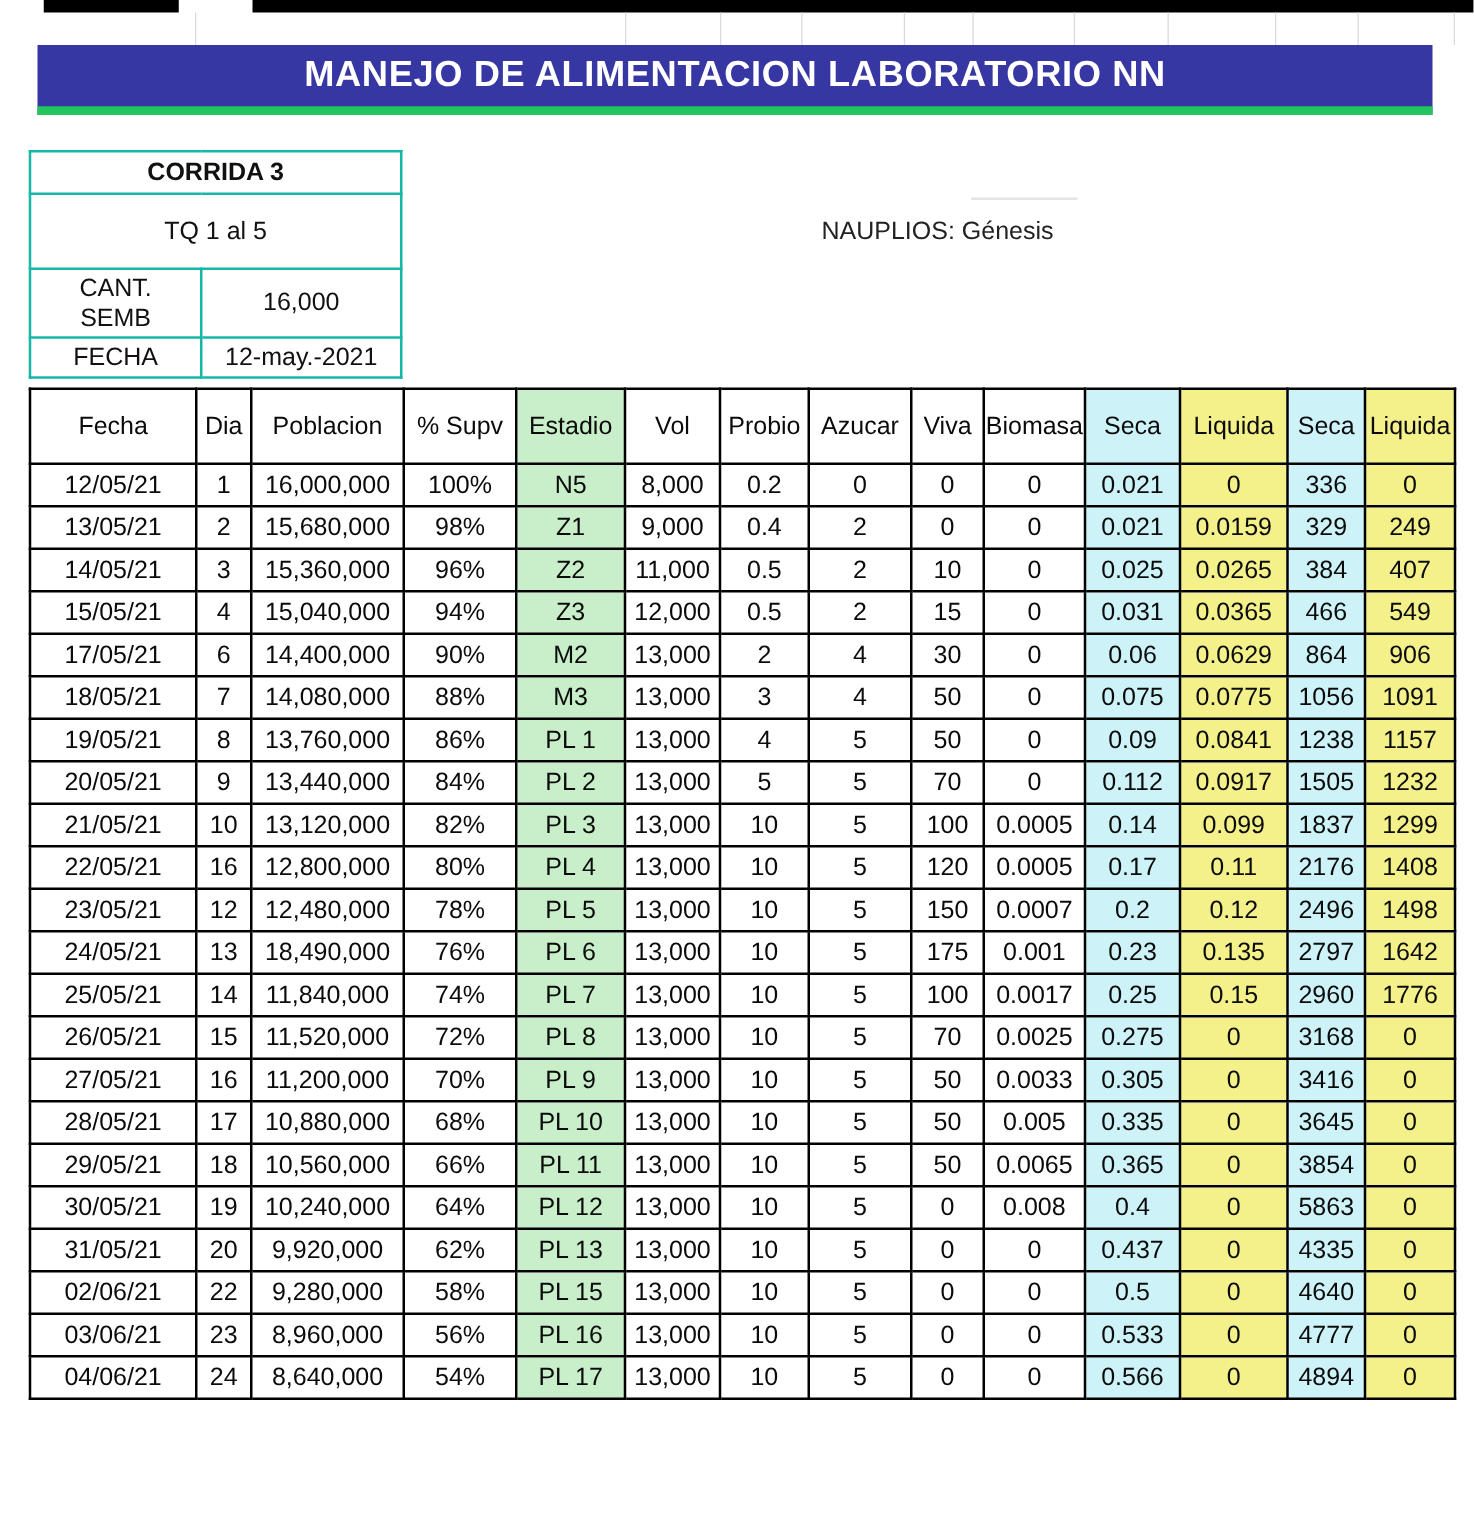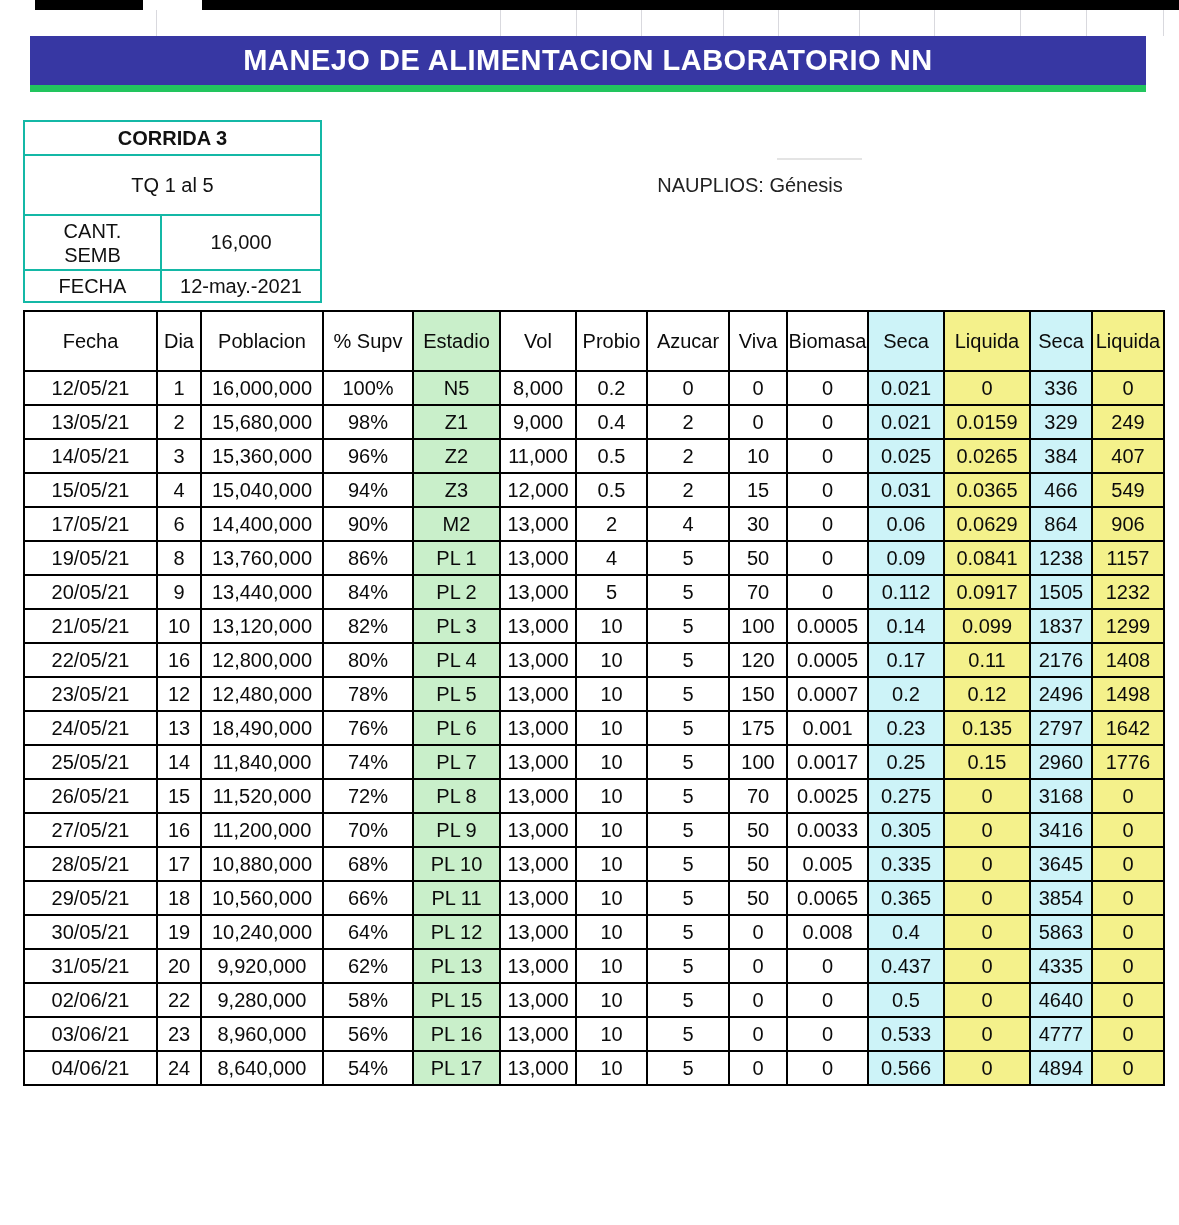--- a/index.html
+++ b/index.html
@@ -216,20 +216,36 @@
           <td class="c6">2</td>
           <td class="c7">4</td>
           <td class="c8">30</td>
           <td class="c9">0</td>
           <td class="c10">0.06</td>
           <td class="c11">0.0629</td>
           <td class="c12">864</td>
           <td class="c13">906</td>
         </tr>
         <tr class="gray">
+          <td class="c0">18/05/21</td>
+          <td class="c1">7</td>
+          <td class="c2">14,080,000</td>
+          <td class="c3">88%</td>
+          <td class="c4">M3</td>
+          <td class="c5">13,000</td>
+          <td class="c6">3</td>
+          <td class="c7">4</td>
+          <td class="c8">50</td>
+          <td class="c9">0</td>
+          <td class="c10">0.075</td>
+          <td class="c11">0.0775</td>
+          <td class="c12">1056</td>
+          <td class="c13">1091</td>
+        </tr>
+        <tr class="gray">
           <td class="c0">19/05/21</td>
           <td class="c1">8</td>
           <td class="c2">13,760,000</td>
           <td class="c3">86%</td>
           <td class="c4">PL 1</td>
           <td class="c5">13,000</td>
           <td class="c6">4</td>
           <td class="c7">5</td>
           <td class="c8">50</td>
           <td class="c9">0</td>

